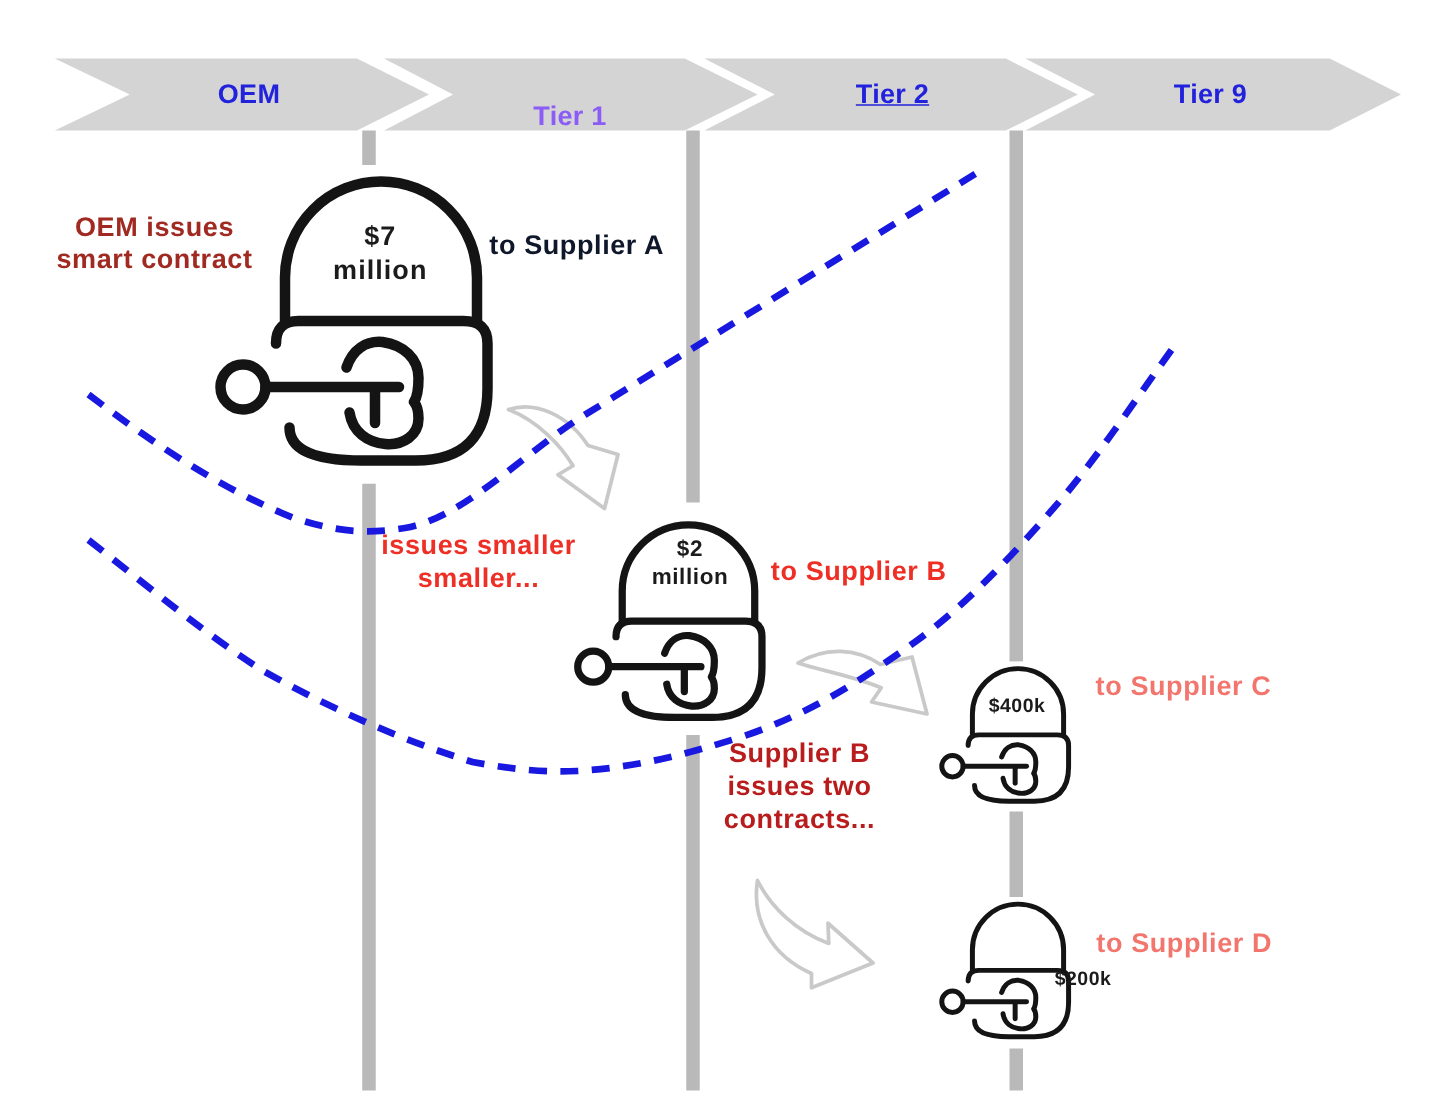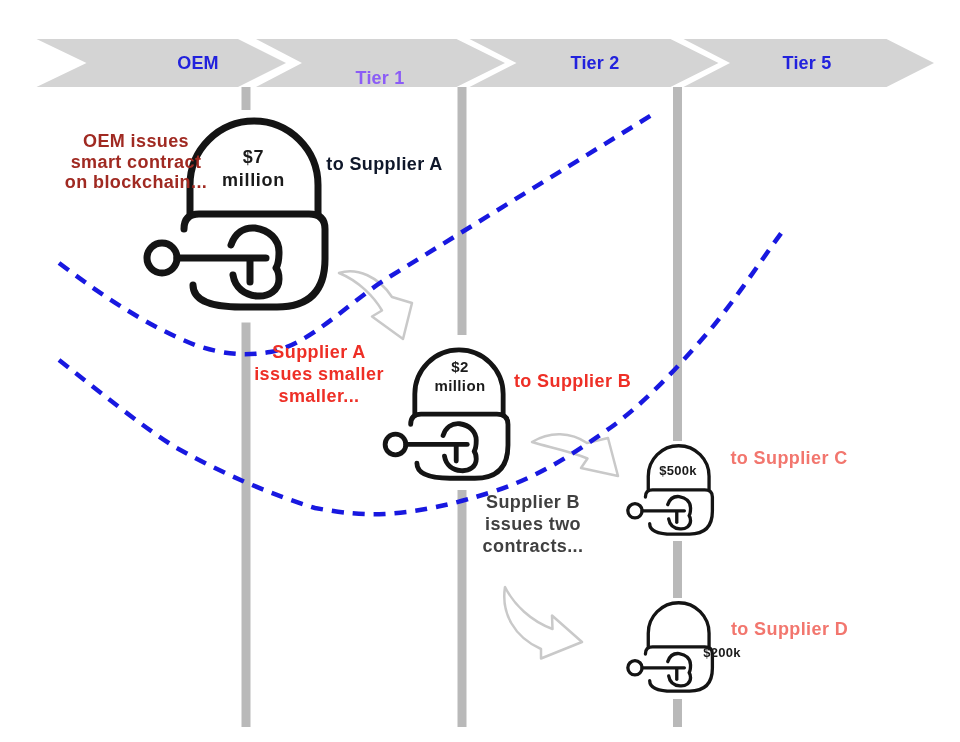--- a/index.html
+++ b/index.html
@@ -19,21 +19,21 @@
     text-align: center;
     white-space: nowrap;
     font-weight: bold;
   }
   .banner-label { font-size: 18px; letter-spacing: 0.2px; }
   .note { font-size: 18px; letter-spacing: 0.4px; }
   .recipient { font-size: 18px; letter-spacing: 0.4px; }
   .lock-value-lg { font-size: 18px; line-height: 23px; letter-spacing: 0.7px; color: #1b1b1b; }
   .lock-value-md { font-size: 15px; line-height: 19.5px; letter-spacing: 0.4px; color: #1b1b1b; }
   .lock-value-sm { font-size: 13px; letter-spacing: 0.3px; color: #1b1b1b; }
-  .oem-note { line-height: 20.5px; margin-left: 33px; }
+  .oem-note { line-height: 20.5px; }
   .sa-note { line-height: 22px; }
   .sb-note { line-height: 22px; }
   svg.lock { position: absolute; overflow: visible; }
 </style>
 </head>
 <body>
 
 <div class="stage">
 
   <svg class="layer" width="960" height="742" viewBox="0 0 960 742">
@@ -86,52 +86,50 @@
   <svg class="lock" style="left:380.5px; top:343px;" width="132.5" height="140.8">
       <use href="#lock-sym"></use>
     </svg>
   <svg class="lock" style="left:625.3px; top:440.6px;" width="91.2" height="96.9">
       <use href="#lock-sym"></use>
     </svg>
   <svg class="lock" style="left:625.3px; top:598.2px;" width="91.2" height="96.9">
       <use href="#lock-sym"></use>
     </svg>
 
-  <div class="txt banner-label" style="left: 166px; top: 62.5px; color: rgb(34, 34, 221); margin-left: 32px;">OEM</div>
+  <div class="txt banner-label" style="left: 166px; top: 62.5px; color: rgb(34, 34, 221);">OEM</div>
   <div class="txt banner-label" style="left: 380px; top: 78px; color: #8b5cf6;">Tier 1</div>
-  <div class="txt banner-label" style="left: 595px; top: 62.5px; color: rgb(34, 34, 221);">Tier 2</div>
-  <div class="txt banner-label" style="left: 807px; top: 62.5px; color: rgb(34, 34, 221);">Tier 5</div>
+  <div class="txt banner-label" style="left: 595px; top: 62.5px; color: rgb(34, 34, 221); text-decoration: underline;">Tier 2</div>
+  <div class="txt banner-label" style="left: 807px; top: 62.5px; color: rgb(34, 34, 221);">Tier 9</div>
 
   <div class="txt note oem-note" style="left: 103px; top: 162px; color: rgb(160, 42, 34);">
     <div>OEM issues</div>
     <div>smart contract</div>
-    <div>on blockchain...</div>
   </div>
 
   <div class="txt note sa-note" style="left: 319px; top: 373.5px; color: rgb(238, 47, 38);">
-    <div>Supplier A</div>
     <div>issues smaller</div>
     <div>smaller...</div>
   </div>
 
-  <div class="txt note sb-note" style="left: 533px; top: 524px; color: #404040;">
+  <div class="txt note sb-note" style="left: 533px; top: 524px; color: #b91c1c;">
     <div>Supplier B</div>
     <div>issues two</div>
     <div>contracts...</div>
   </div>
 
   <div class="txt recipient" style="left: 384.5px; top: 164px; color: #0f172a;">to Supplier A</div>
   <div class="txt recipient" style="left: 572.5px; top: 380.5px; color: rgb(238, 47, 38);">to Supplier B</div>
   <div class="txt recipient" style="left: 789px; top: 458px; color: rgb(242, 118, 110);">to Supplier C</div>
   <div class="txt recipient" style="left: 789.5px; top: 629px; color: rgb(242, 118, 110);">to Supplier D</div>
 
   <div class="txt lock-value-lg" style="left:253.5px; top:168.5px;">
     <div>$7</div>
     <div>million</div>
   </div>
   <div class="txt lock-value-md" style="left:460px; top:375.5px;">
     <div>$2</div>
     <div>million</div>
   </div>
-  <div class="txt lock-value-sm" style="left:678px; top:470px;">$500k</div>
+  <div class="txt lock-value-sm" style="left:678px; top:470px;">$400k</div>
   <div class="txt lock-value-sm" style="left:678px; top:652px;margin-left:44px;">$200k</div>
 
 </div>
 
 </body></html>

